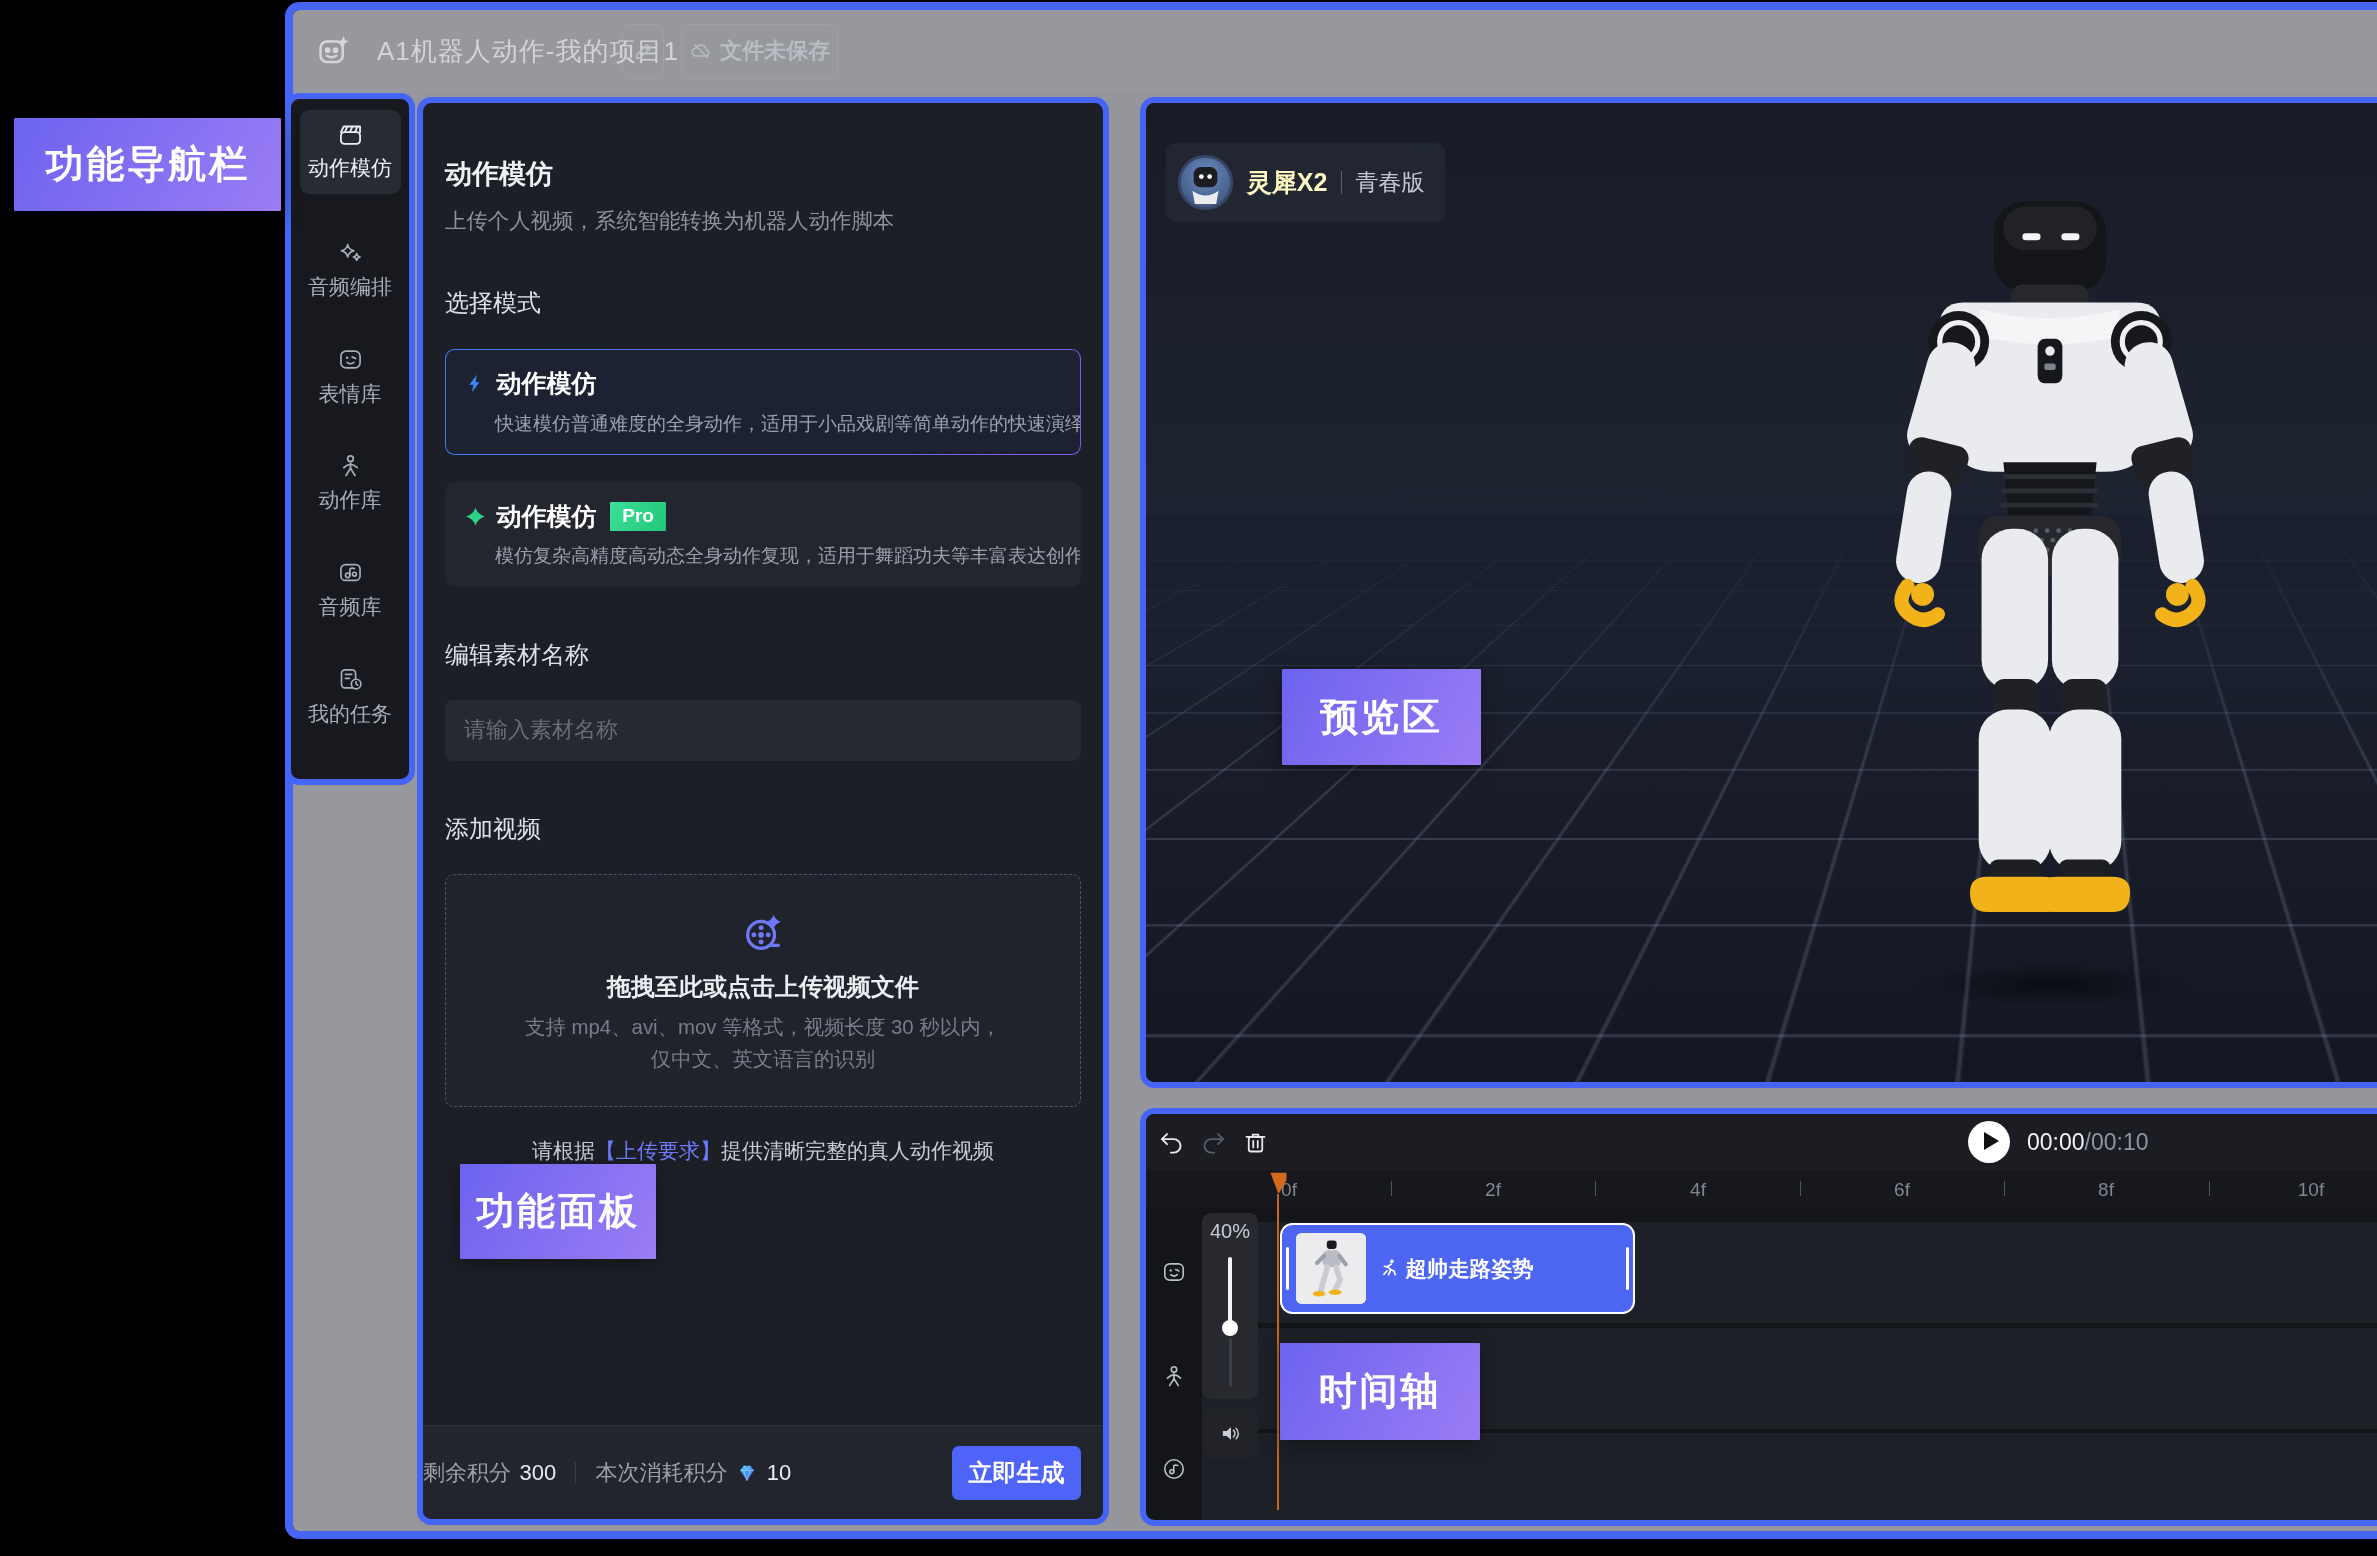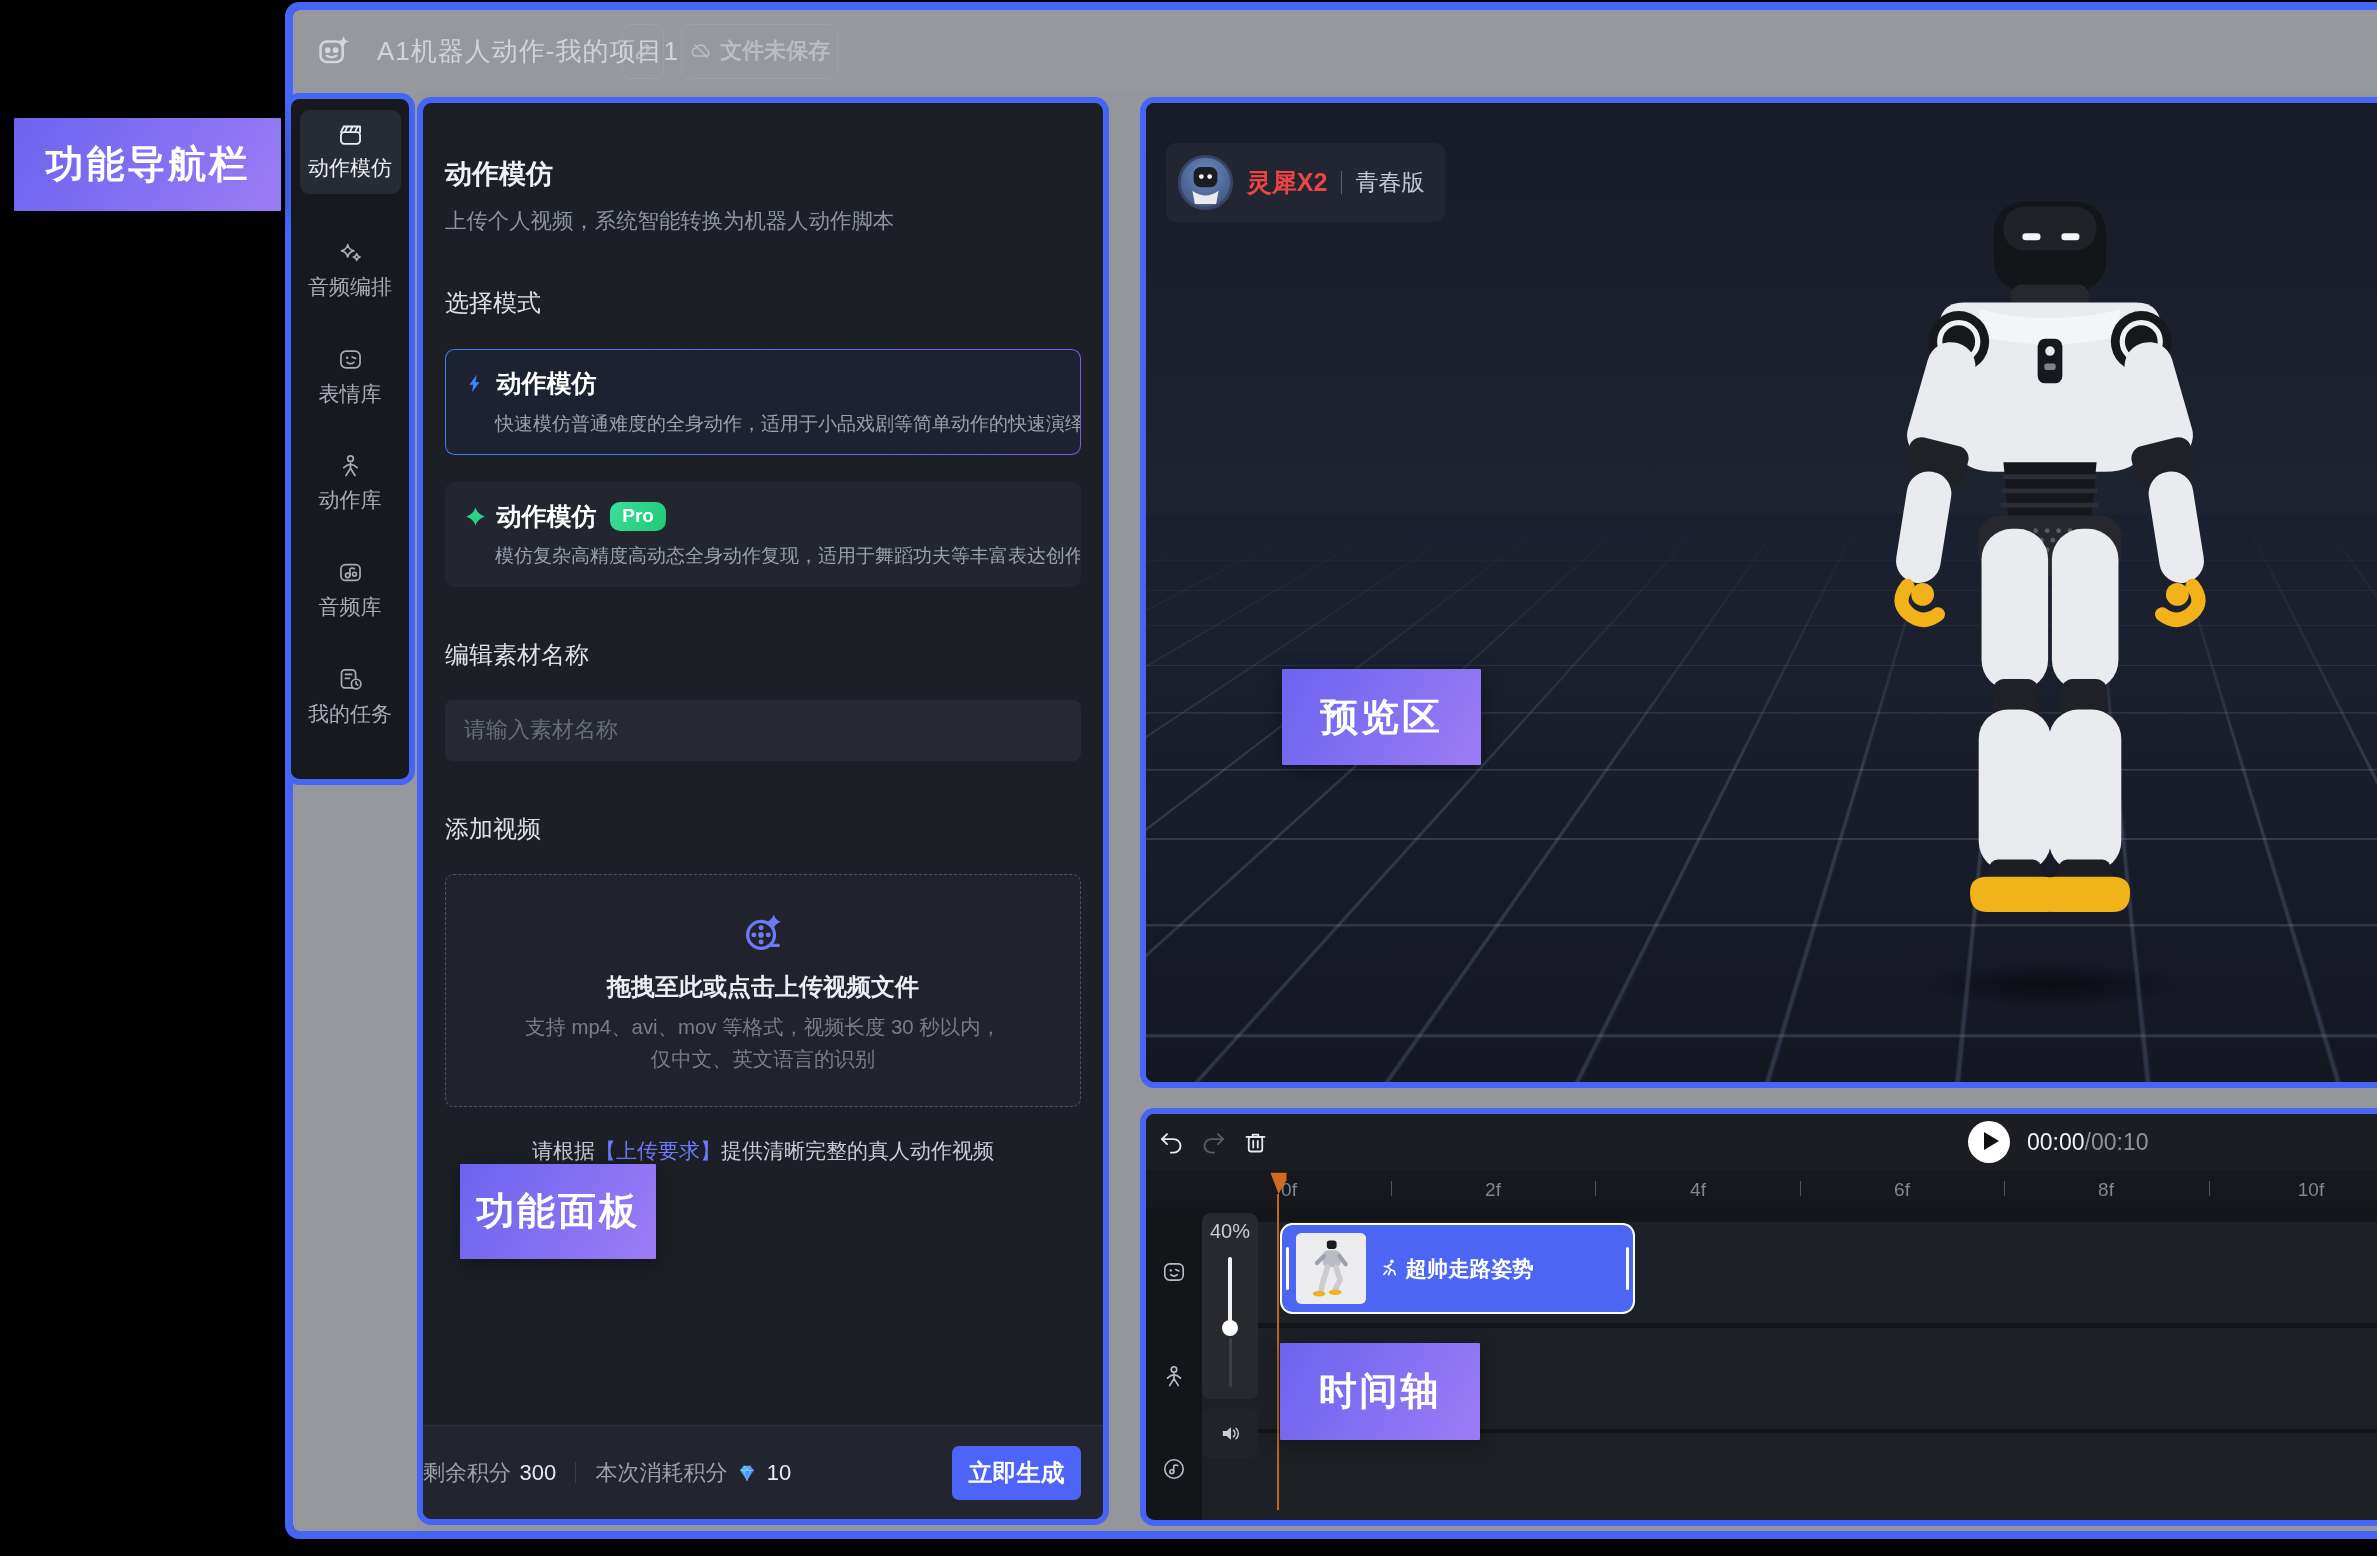--- a/index.html
+++ b/index.html
@@ -42,21 +42,21 @@
   .panel-inner{position:absolute;inset:0;padding:0 22px;box-sizing:border-box;}
   .p-title{padding-top:53px;font-size:27px;color:#f0f1f4;font-weight:bold;}
   .p-sub{margin-top:14.3px;font-size:21.4px;color:#8e939e;white-space:nowrap;}
   .p-section{margin-top:52px;font-size:24px;color:#dfe1e6;}
   .mode-card{margin-top:30px;border-radius:9.5px;padding:17px 19px;box-sizing:border-box;overflow:hidden;cursor:pointer;}
   .mode-card.selected{background:linear-gradient(#1d2233,#1d2233) padding-box,
       linear-gradient(90deg,#3f7bf6,#8257f0) border-box;border:1.9px solid transparent;}
   .mode-card.plain{background:#23262e;border:1.9px solid transparent;margin-top:27px;}
   .mode-head{display:flex;align-items:center;gap:10.5px;}
   .mode-name{font-size:25px;font-weight:bold;color:#fff;}
-  .pro-badge{margin-left:2.9px;padding:3.8px 12.4px;border-radius:10px;background:linear-gradient(120deg,#3ddf9b,#1fc877);
+  .pro-badge{margin-left:2.9px;padding:3.8px 12.4px;border-radius:1px;background:linear-gradient(120deg,#3ddf9b,#1fc877);
     color:#fff;font-size:19px;font-weight:bold;}
   .mode-desc{margin-top:10.5px;margin-left:30px;font-size:19px;color:#9aa0ac;white-space:nowrap;}
   .name-input{margin-top:28.5px;width:100%;height:61px;box-sizing:border-box;background:#262931;border:none;outline:none;
     border-radius:7.6px;padding:0 19px;font-size:22px;color:#22c55e;font-family:inherit;}
   .name-input::placeholder{color:#686d78;}
   .dropzone{margin-top:29.5px;height:231px;border:1.4px dashed #4d5370;border-radius:8.6px;background:#20232c;
     display:flex;flex-direction:column;align-items:center;justify-content:center;cursor:pointer;}
   .dz-title{margin-top:16px;font-size:24px;font-weight:bold;color:#eceef2;}
   .dz-hint{margin-top:11.4px;font-size:20.4px;color:#787d89;line-height:1.35;text-align:center;}
   .dz-hint2{margin-top:2.9px;font-size:20.4px;color:#787d89;}
@@ -78,21 +78,21 @@
       linear-gradient(90deg,rgba(158,172,210,0.20) 1.9px,transparent 1.9px);
     background-size:80px 80px;background-position:center top;}
   .floor-fade{position:absolute;left:0;right:0;top:42%;height:26%;
     background:linear-gradient(180deg,#1b2030 0%,rgba(27,32,48,0) 100%);}
   .robot-shadow{position:absolute;left:50%;top:851px;width:390px;height:62px;transform:translateX(-50%);
     background:radial-gradient(closest-side,rgba(0,0,0,0.5),rgba(0,0,0,0) 72%);border-radius:50%;}
   .robot{position:absolute;left:50%;top:95px;width:428px;height:789px;margin-left:-216px;}
   .robot-refl{position:absolute;left:50%;top:885px;width:428px;height:247px;margin-left:-216px;overflow:hidden;opacity:0.08;}
   .model-badge{position:absolute;left:20px;top:40px;height:79px;background:rgba(35,39,52,0.92);border-radius:9.5px;
     display:flex;align-items:center;gap:13.3px;padding:0 21px 0 10.5px;}
-  .model-badge .name{font-size:25px;color:#ef4444;font-weight:bold;}
+  .model-badge .name{font-size:25px;color:#fef9c3;font-weight:bold;}
   .model-badge .bar{width:1.4px;height:23px;background:rgba(255,255,255,0.28);}
   .model-badge .ed{font-size:23px;color:#c3c8d3;}
 
   
   .tl-toolbar{position:absolute;left:0;top:0;right:0;height:56px;background:#1b1d23;border-bottom:1.4px solid #0b0c0f;}
   .tl-left{position:absolute;left:12.4px;top:14.7px;display:flex;gap:15px;}
   .tl-left .tbic{width:27px;height:27px;cursor:pointer;}
   .c-bright{color:#e8e9ed;}  .c-dim{color:#585c66;}
   .play-btn{position:absolute;left:822px;top:7.1px;width:42px;height:42px;border-radius:50%;background:#fff;cursor:pointer;}
   .play-btn:after{content:"";position:absolute;left:16px;top:11.4px;border-left:15px solid #111;

